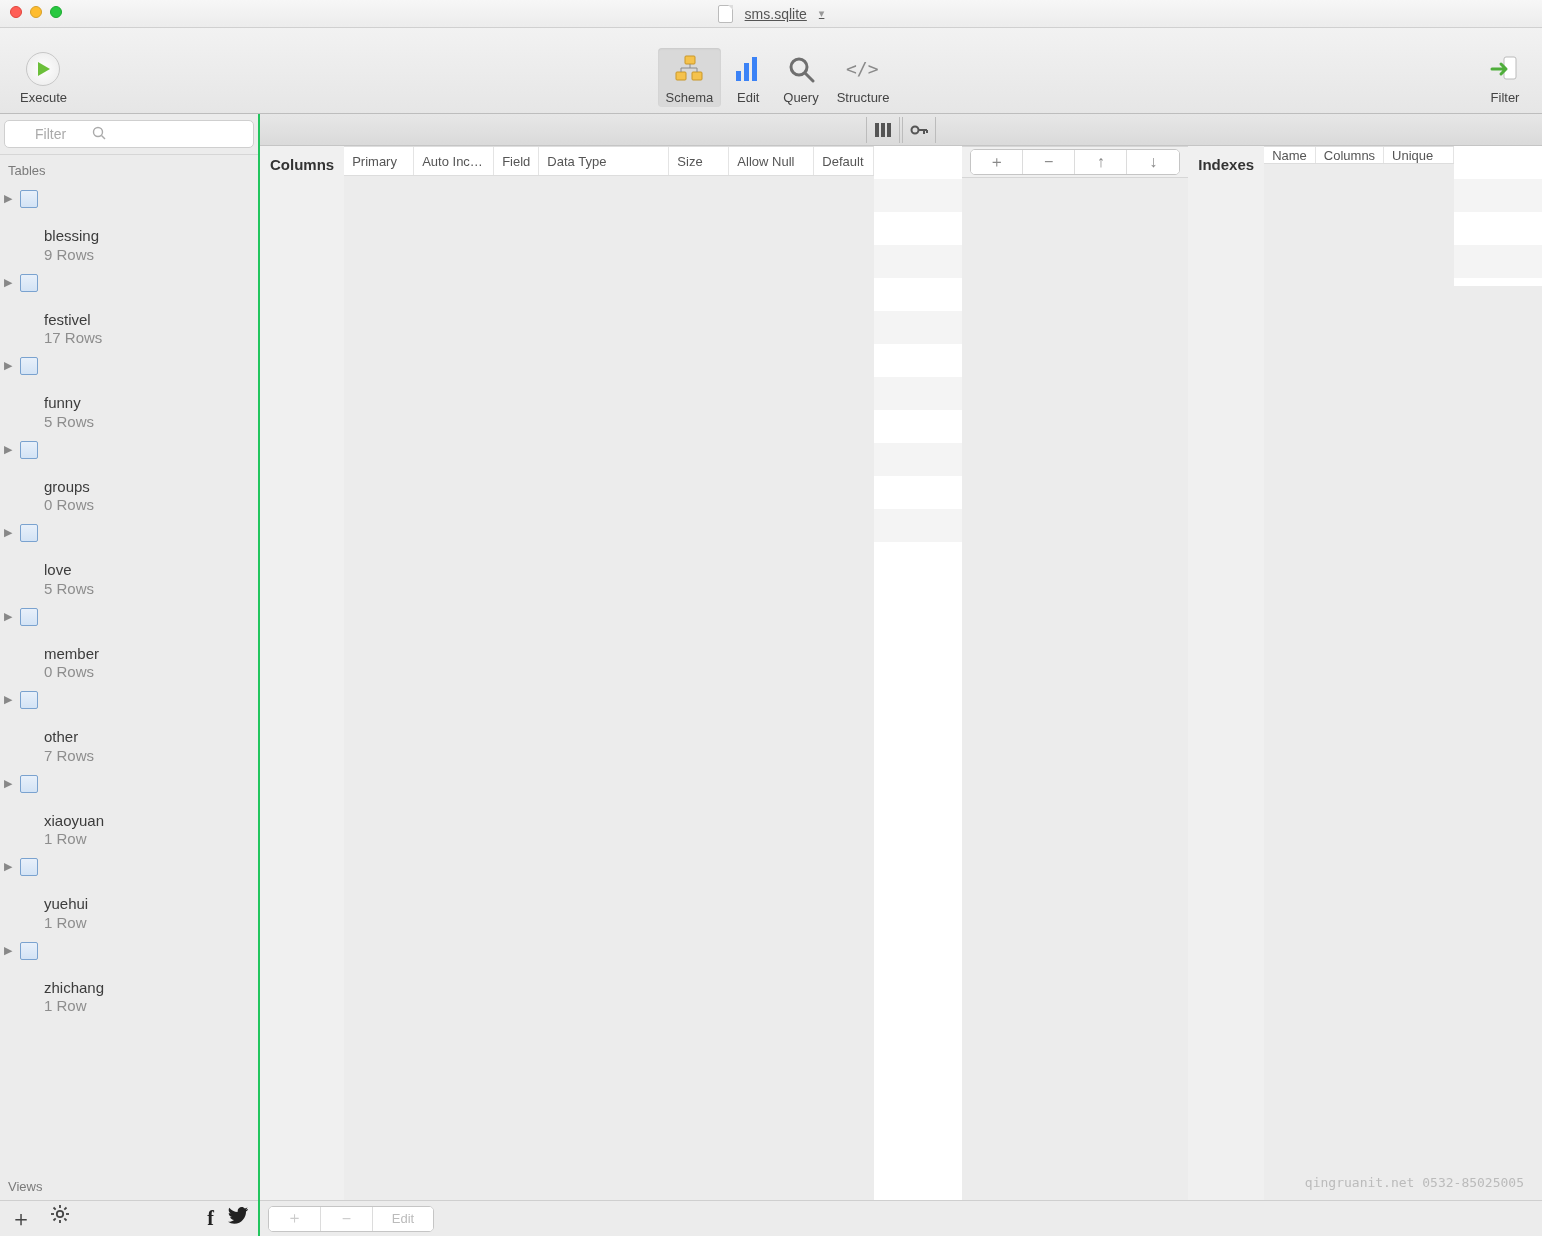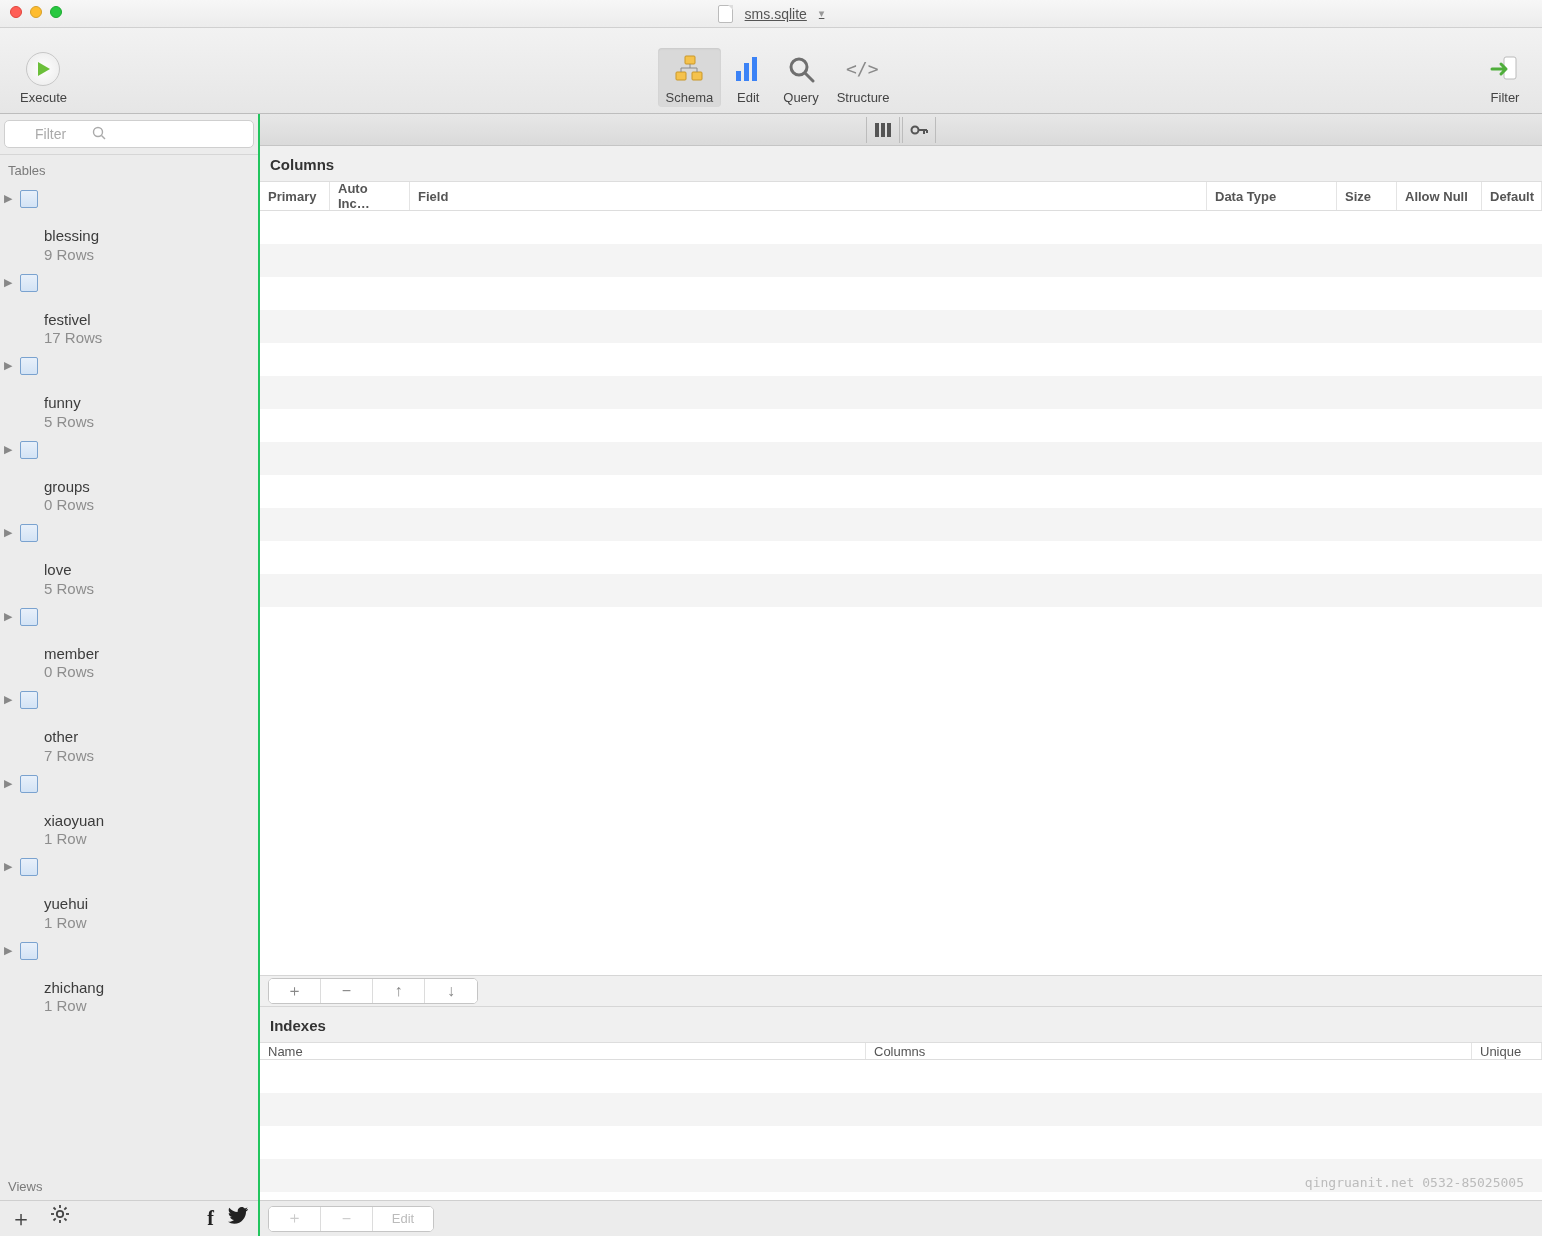--- a/index.html
+++ b/index.html
@@ -46,24 +46,24 @@
 .table-name { font-size:15px; color:#3c3c3c; }
 .table-rows { font-size:15px; color:#8d8d8d; }
 .sidebar-bottom { height:36px; border-top:1px solid #cfcfcf; display:flex; align-items:center; justify-content:space-between; padding:0 10px; background:#ececec; }
 .sb-left { display:flex; gap:18px; font-size:22px; color:#444; }
 .sb-right { display:flex; gap:14px; font-size:20px; color:#222; }
 
 
 .main { flex:1; display:flex; flex-direction:column; min-width:0; }
 .subbar { height:32px; display:flex; align-items:center; justify-content:center; gap:2px; background:linear-gradient(#e7e7e7,#dadada); border-bottom:1px solid #c5c5c5; }
 .subbar .seg { width:34px; height:26px; display:flex; align-items:center; justify-content:center; border-left:1px solid #bcbcbc; border-right:1px solid #bcbcbc; color:#555; }
-.panels { flex:1; display:flex; flex-direction:column; min-height:0; overflow:hidden; }
+.panels { flex:1; display:flex; flex-direction:row; min-height:0; overflow:hidden; }
 .panel-title { font-size:15px; font-weight:700; color:#333; padding:10px 10px 8px; background:#f0f0f0; }
 .cols-header { display:flex; height:30px; align-items:stretch; background:#fff; border-top:1px solid #ddd; border-bottom:1px solid #ddd; font-size:13px; color:#555; }
-.cols-header > div { display:flex; align-items:center; padding:0 8px; border-right:1px solid #e4e4e4;font-weight:bold; }
+.cols-header > div { display:flex; align-items:center; padding:0 8px; border-right:1px solid #e4e4e4; }
 .ch-primary{width:70px;} .ch-auto{width:80px;} .ch-field{flex:2.2;} .ch-dtype{width:130px;} .ch-size{width:60px;} .ch-allow{width:85px;} .ch-default{width:60px; border-right:none;}
 .stripes { flex:1; overflow:hidden; background:#fff; }
 .stripe-row { height:33px; }
 .stripe-row:nth-child(even){ background:#f4f4f4; }
 .mid-toolbar { height:32px; display:flex; align-items:center; padding:0 8px; background:#f0f0f0; border-top:1px solid #d6d6d6; border-bottom:1px solid #d6d6d6; }
 .segbtns { display:flex; border:1px solid #c5c5c5; border-radius:5px; overflow:hidden; background:#fff; }
 .segbtns button { width:52px; height:24px; border:none; background:#fff; border-right:1px solid #dcdcdc; color:#888; font-size:16px; cursor:pointer; }
 .segbtns button:last-child{ border-right:none; }
 .idx-header { display:flex; height:18px; align-items:stretch; background:#fff; border-top:1px solid #ddd; border-bottom:1px solid #ddd; font-size:13px; color:#555; }
 .idx-header > div { display:flex; align-items:center; padding:0 8px; border-right:1px solid #e4e4e4; }

